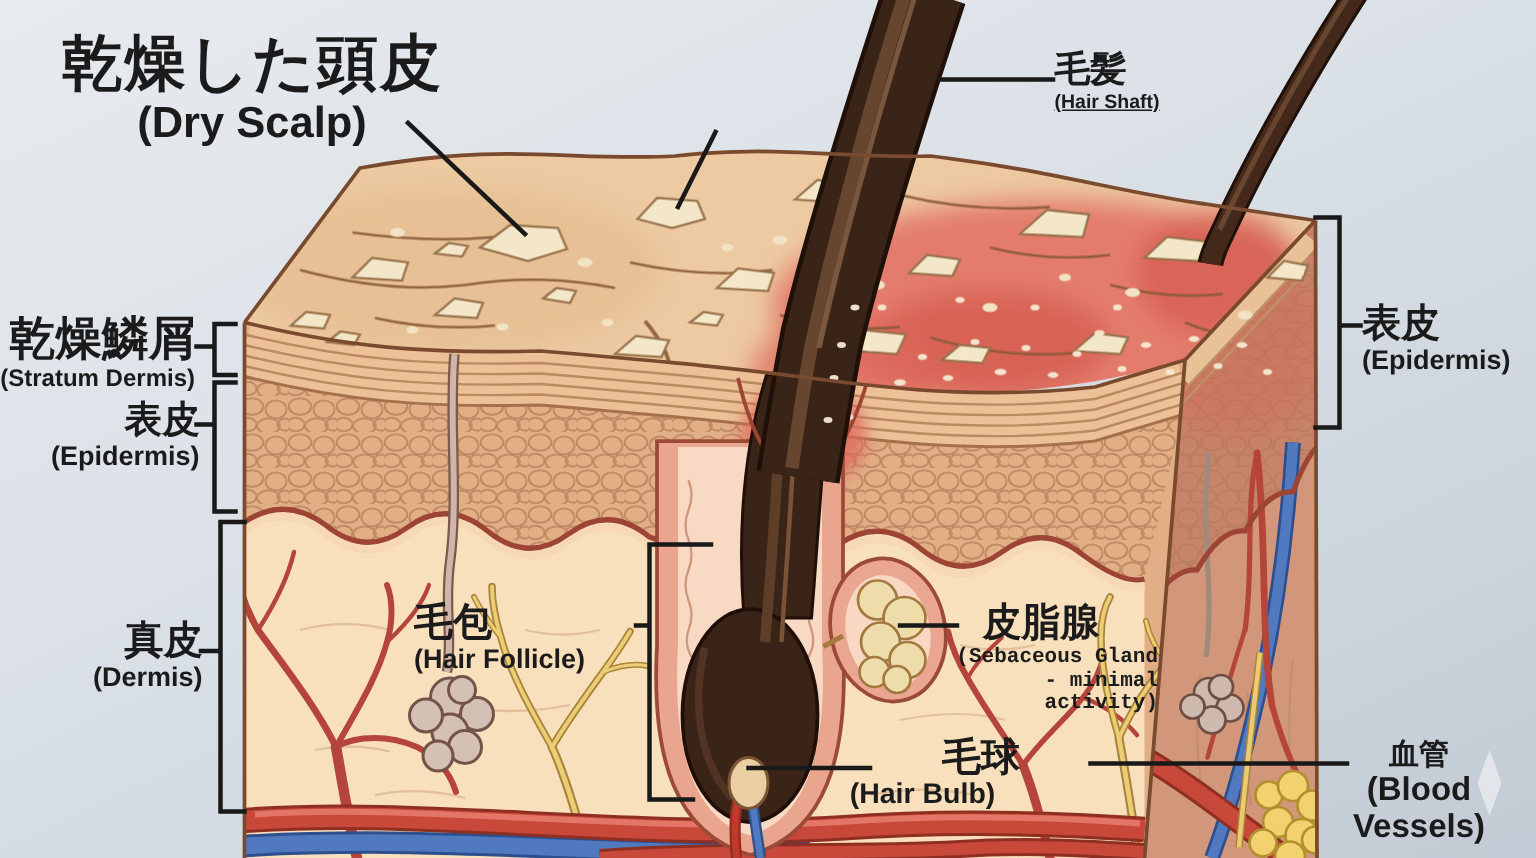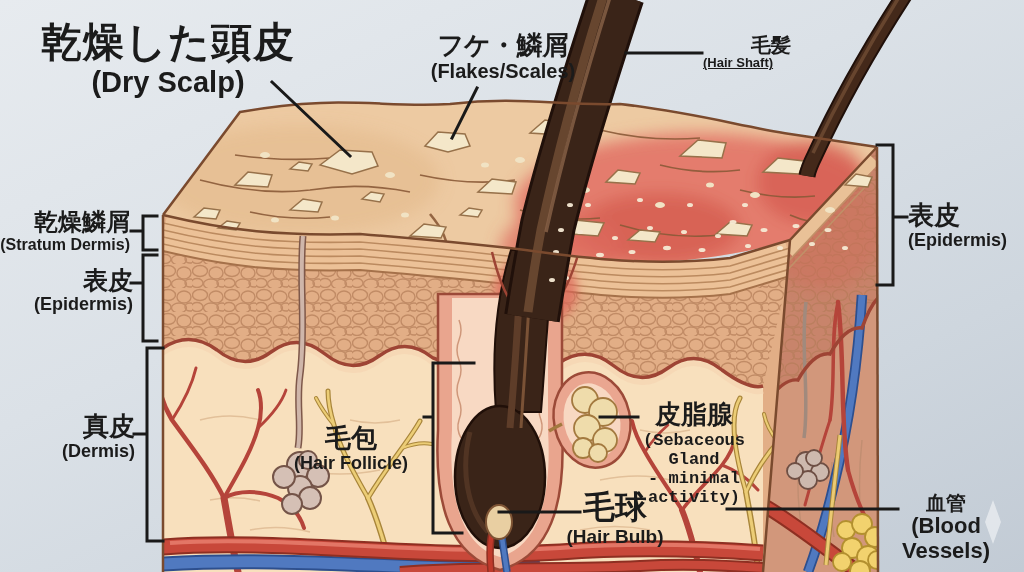--- a/index.html
+++ b/index.html
@@ -13,42 +13,42 @@
   .label{position:absolute;color:#1b1b1b;line-height:1.12;z-index:5;}
   .label .jp{display:block;font-weight:700;}
   .label .en{display:block;font-weight:700;}
   .l-title{left:28px;top:20px;width:280px;text-align:center;}
   .l-title .jp{font-size:41px;letter-spacing:1px;}
   .l-title .en{font-size:29px;}
   .l-flakes{left:413px;top:31px;width:180px;text-align:center;}
   .l-flakes .jp{font-size:26px;}
   .l-flakes .en{font-size:20px;}
   .l-hairshaft{left:703px;top:34px;width:140px;text-align:left;}
-  .l-hairshaft .jp{font-size:20px;margin-left:48px;}
+  .l-hairshaft .jp{font-size:24px;}
   .l-hairshaft .en{font-size:13px;text-decoration:underline;}
   .l-stratum{left:0px;top:209px;width:130px;text-align:right;}
-  .l-stratum .jp{font-size:24px;}
+  .l-stratum .jp{font-size:31px;}
   .l-stratum .en{font-size:16px;}
   .l-epil{left:0px;top:266px;width:133px;text-align:right;}
   .l-epil .jp{font-size:25px;}
   .l-epil .en{font-size:18px;}
   .l-dermis{left:18px;top:412px;width:117px;text-align:right;}
   .l-dermis .jp{font-size:26px;}
   .l-dermis .en{font-size:18px;}
   .l-epir{left:908px;top:201px;width:112px;text-align:left;}
   .l-epir .jp{font-size:26px;}
   .l-epir .en{font-size:18px;}
-  .l-follicle{left:276px;top:400px;width:150px;text-align:center;margin-top:24px;}
+  .l-follicle{left:276px;top:400px;width:150px;text-align:left;}
   .l-follicle .jp{font-size:26px;}
   .l-follicle .en{font-size:18px;}
   .l-sebaceous{left:616px;top:402px;width:156px;text-align:center;font-family:Liberation Mono, monospace;}
   .l-sebaceous .jp{font-size:26px;}
-  .l-sebaceous .en{font-size:17px;}
+  .l-sebaceous .en{font-size:14px;text-align:right;}
   .l-bulb{left:550px;top:490px;width:130px;text-align:center;}
-  .l-bulb .jp{font-size:32px;}
+  .l-bulb .jp{font-size:26px;text-align:right;}
   .l-bulb .en{font-size:19px;}
   .l-vessels{left:876px;top:492px;width:140px;text-align:center;}
   .l-vessels .jp{font-size:20px;}
   .l-vessels .en{font-size:22px;}
 </style>
 </head>
 <body>
 
 <div class="stage">
 <svg class="art" width="1024" height="572" viewBox="0 0 1024 572">
@@ -408,24 +408,20 @@
   </g>
 
   <polygon points="993,500 1001,522 993,544 985,522" fill="#eef1f4" opacity="0.7"></polygon>
 </svg>
 
 <div class="label l-title">
   <span class="jp">乾燥した頭皮</span>
   <span class="en">(Dry Scalp)</span>
 </div>
 
-<div class="label l-flakes">
-  <span class="jp">フケ・鱗屑</span>
-  <span class="en">(Flakes/Scales)</span>
-</div>
 
 <div class="label l-hairshaft">
   <span class="jp">毛髪</span>
   <span class="en">(Hair Shaft)</span>
 </div>
 
 <div class="label l-stratum">
   <span class="jp">乾燥鱗屑</span>
   <span class="en">(Stratum Dermis)</span>
 </div>

